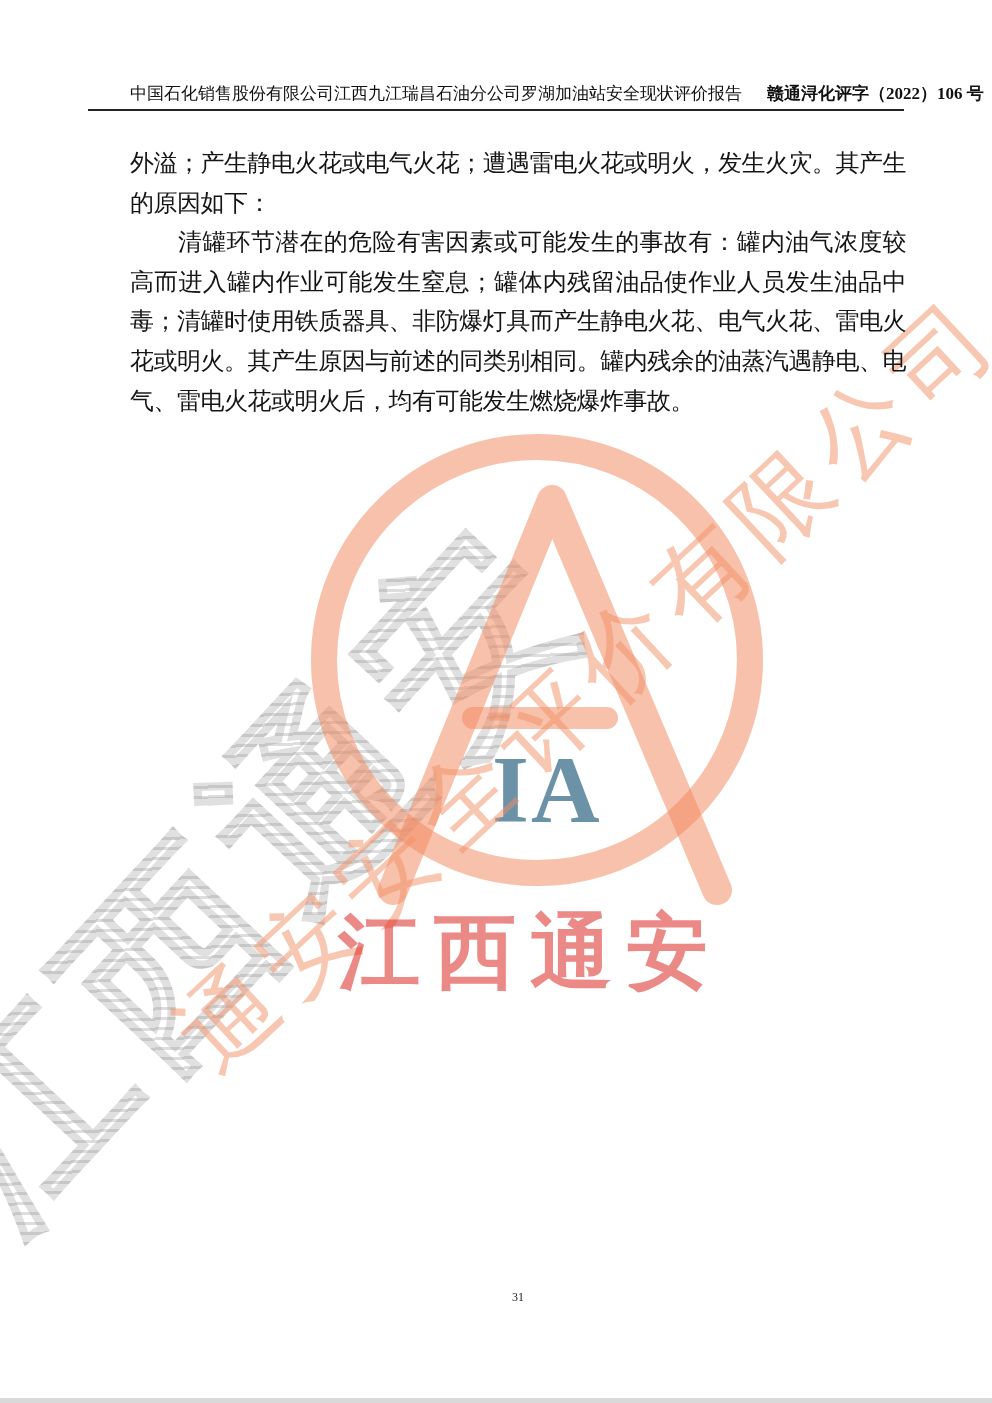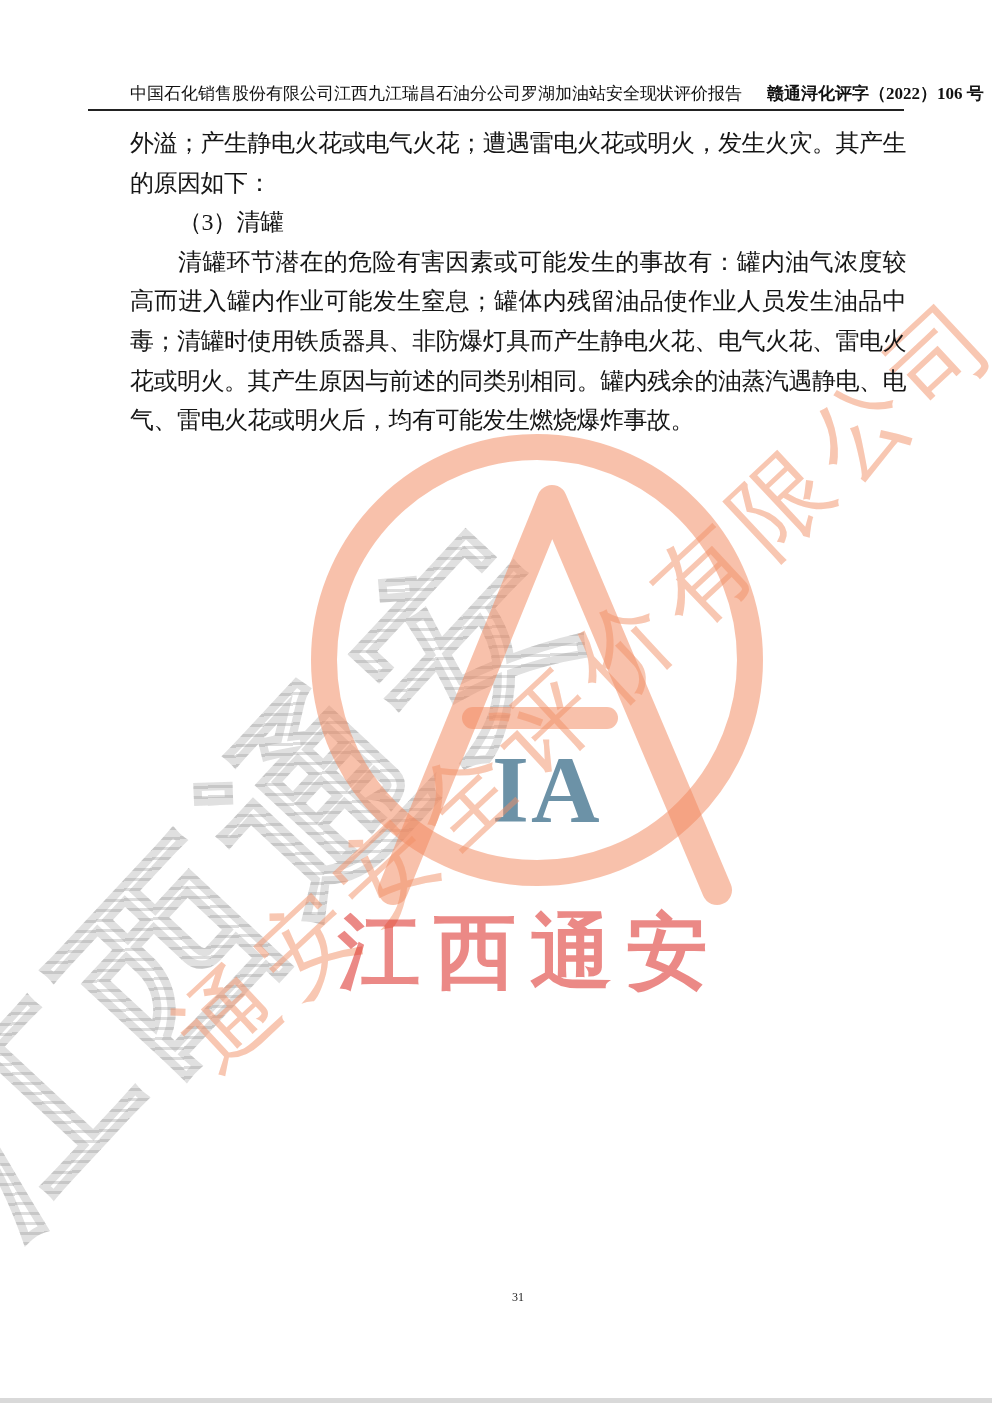--- a/index.html
+++ b/index.html
@@ -53,21 +53,21 @@
   .header-rule{
     position:absolute;left:88px;top:109px;width:816px;height:0;z-index:1;
     border-top:2px solid #222;
   }
   .content{
     position:absolute;left:130px;top:124px;width:776px;z-index:1;
     font-size:24px;line-height:39.6px;letter-spacing:-0.5px;
     color:#151515;text-align:justify;
   }
   .content p{margin:0;text-indent:2em;}
-  .content p.cont{text-indent:0;}
+  .content p.cont{text-indent:0;margin-top:20px;}
   .page-num{
     position:absolute;left:130px;top:1290px;width:776px;z-index:1;
     text-align:center;font-size:12px;color:#222;
   }
   .bottom-edge{
     position:absolute;left:0;bottom:0;width:992px;height:5px;
     background:#d9d9d9;
   }
 </style>
 </head>
@@ -91,19 +91,18 @@
 </div>
 
 <div class="header-row">
   <span class="hl">中国石化销售股份有限公司江西九江瑞昌石油分公司罗湖加油站安全现状评价报告</span>
   <span class="hr">赣通浔化评字（2022）106 号</span>
 </div>
 <div class="header-rule"></div>
 
 <div class="content">
     <p class="cont">外溢；产生静电火花或电气火花；遭遇雷电火花或明火，发生火灾。其产生的原因如下：</p>
-    <p>（3）清罐</p>
     <p>清罐环节潜在的危险有害因素或可能发生的事故有：罐内油气浓度较高而进入罐内作业可能发生窒息；罐体内残留油品使作业人员发生油品中毒；清罐时使用铁质器具、非防爆灯具而产生静电火花、电气火花、雷电火花或明火。其产生原因与前述的同类别相同。罐内残余的油蒸汽遇静电、电气、雷电火花或明火后，均有可能发生燃烧爆炸事故。</p>
   </div>
 
 <div class="page-num">31</div>
 
 <div class="bottom-edge"></div>
 
 </body></html>

